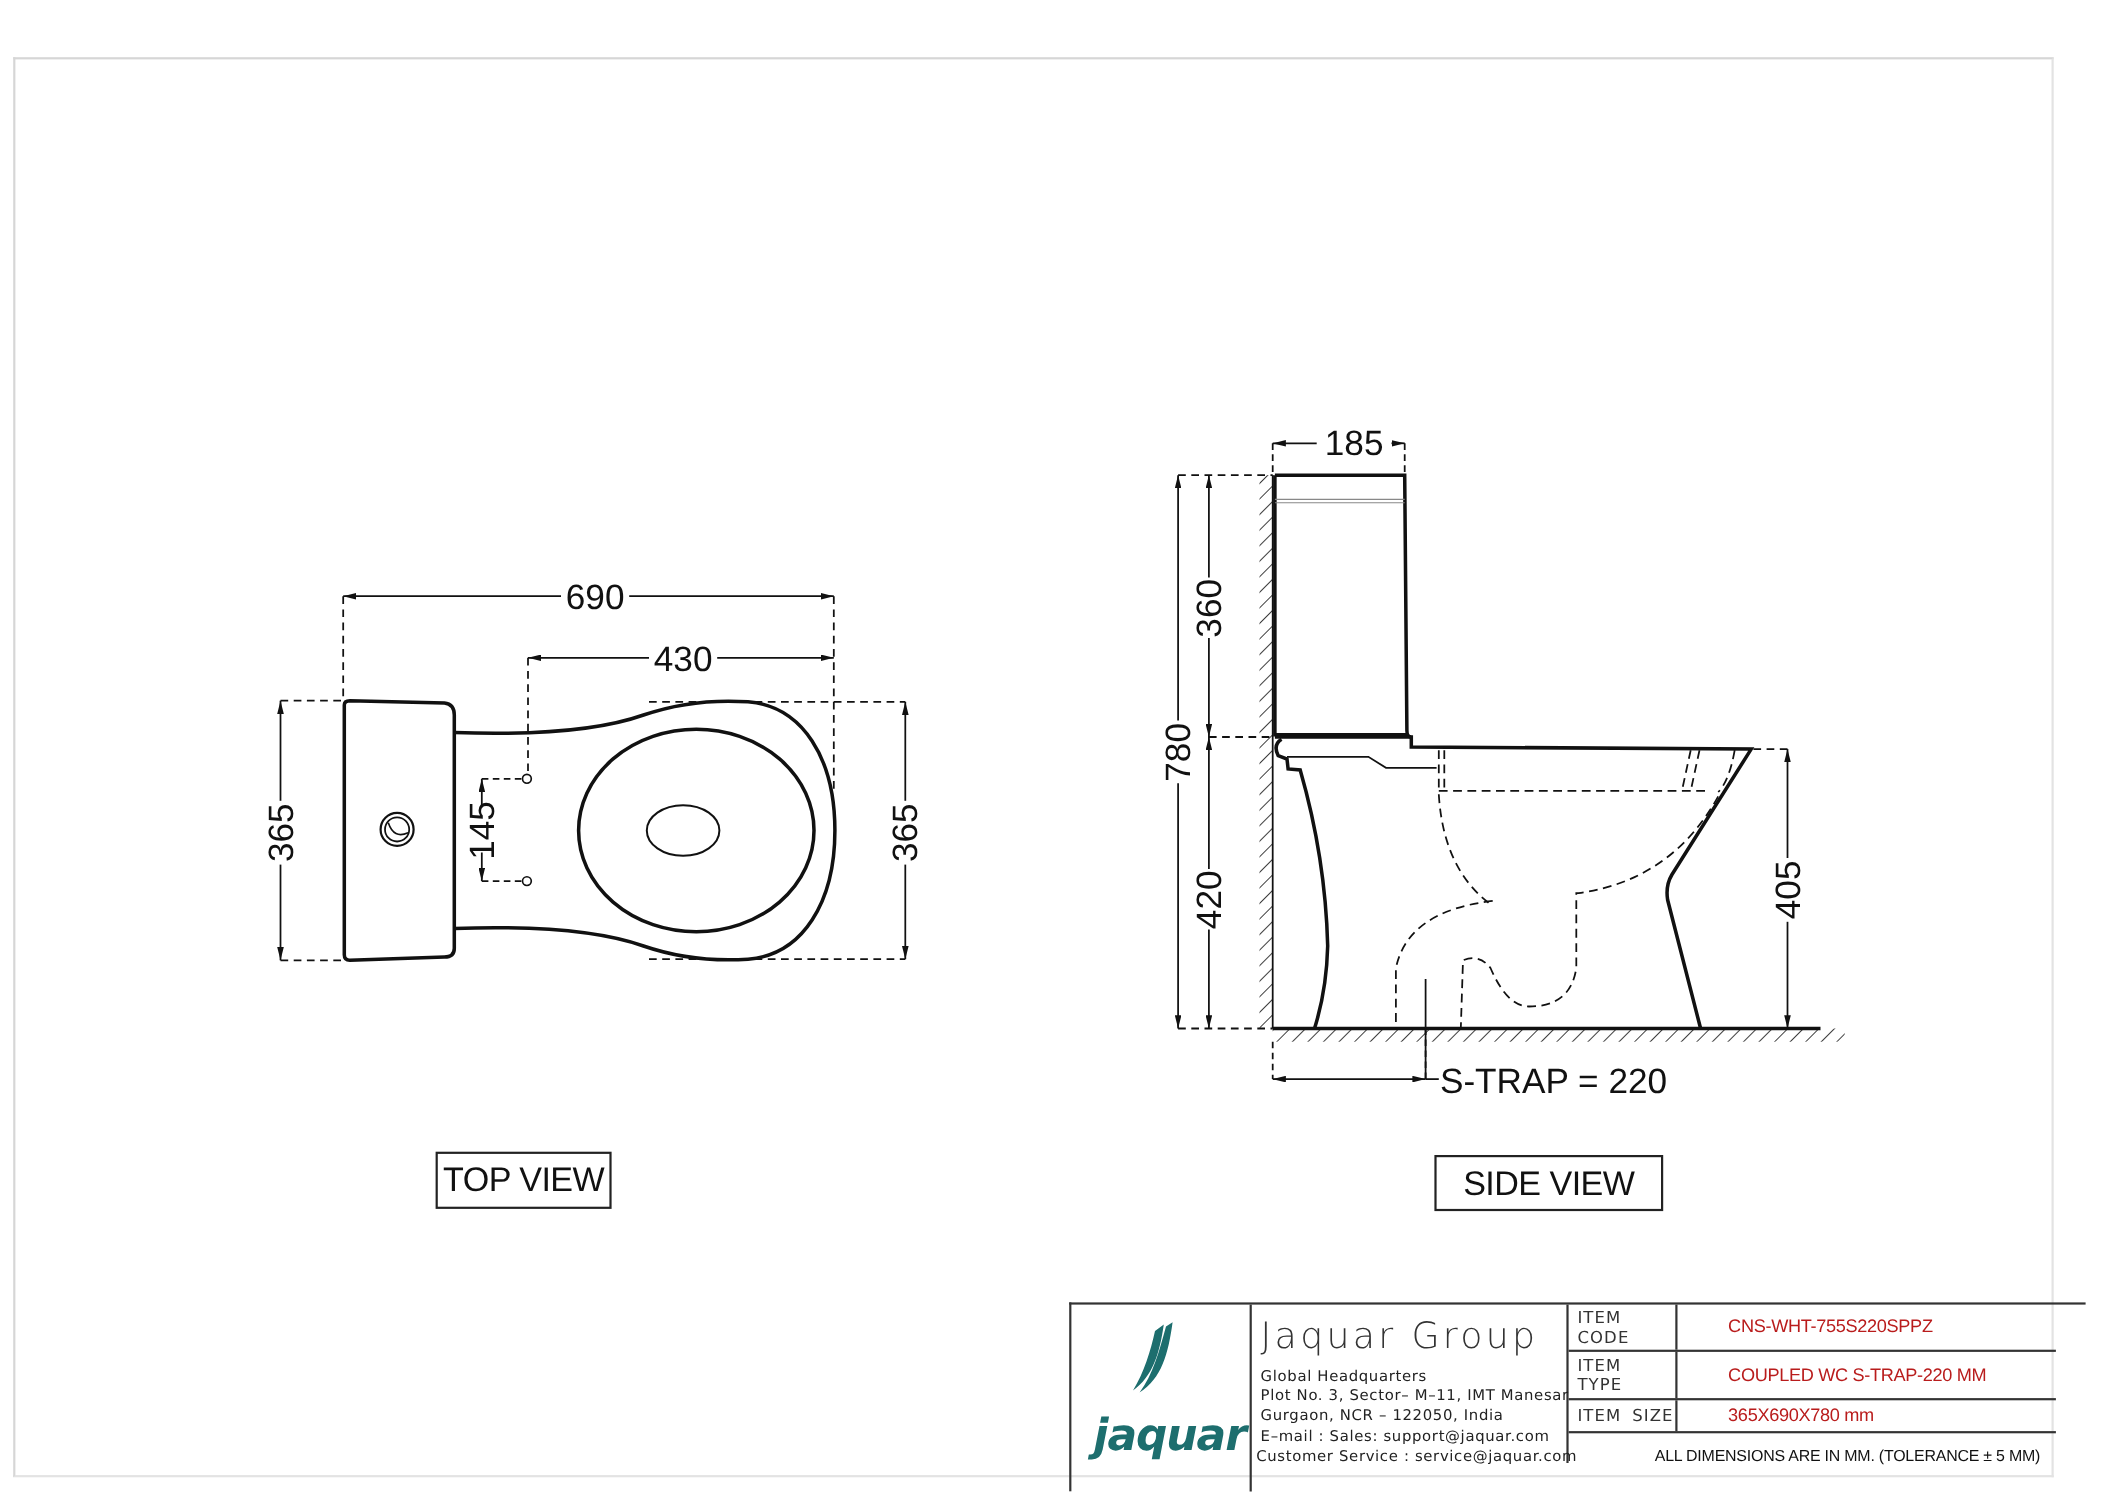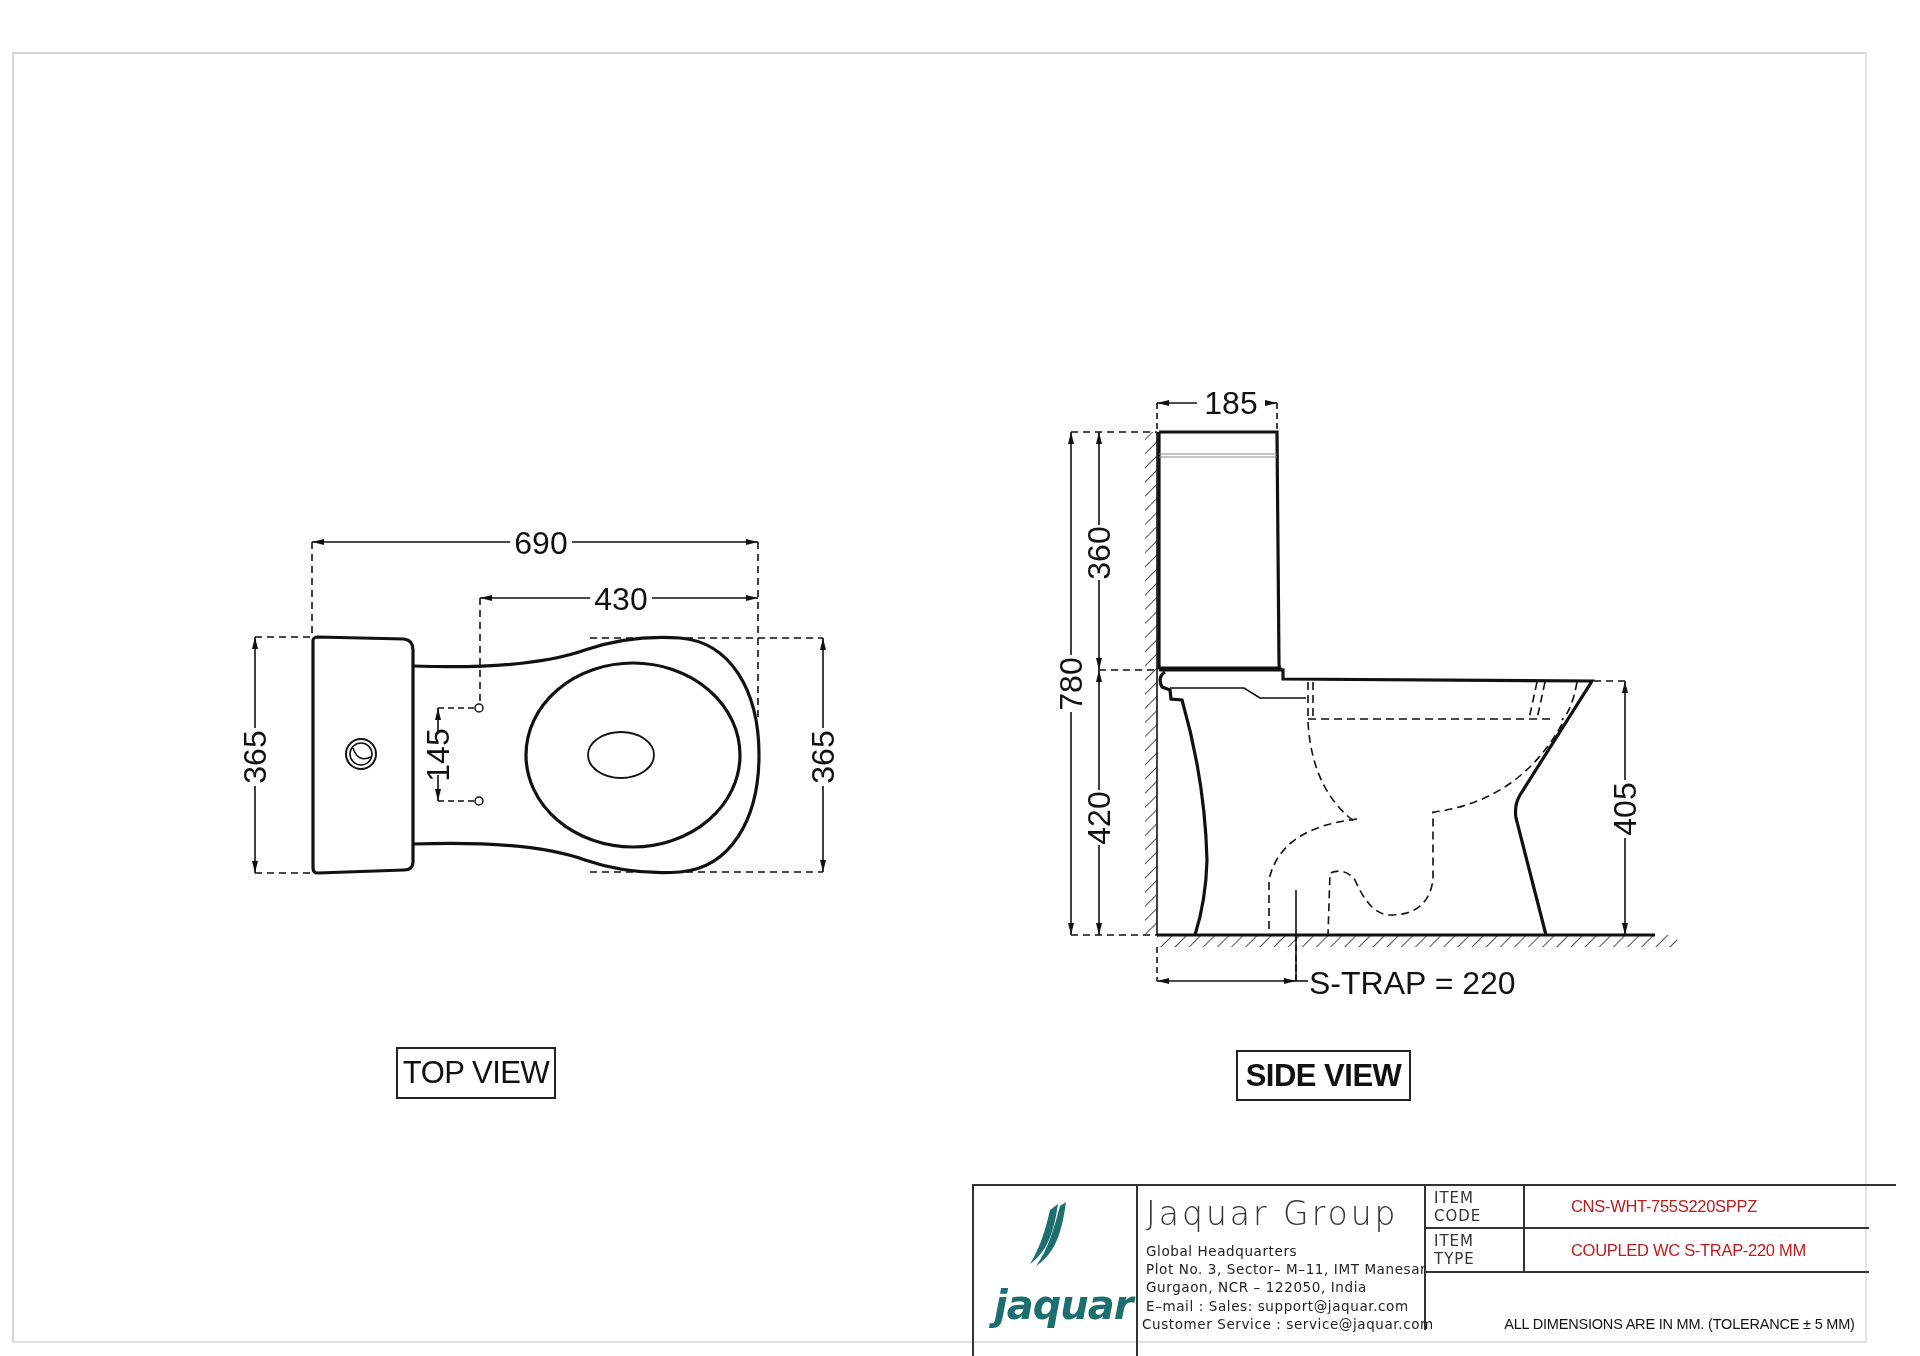--- a/index.html
+++ b/index.html
@@ -165,21 +165,21 @@
       <text class="dim-text" x="1231" y="414" text-anchor="middle">185</text>
       <text class="dim-text" transform="translate(1082,684) rotate(-90)" text-anchor="middle">780</text>
       <text class="dim-text" transform="translate(1110,553) rotate(-90)" text-anchor="middle">360</text>
       <text class="dim-text" transform="translate(1110,818) rotate(-90)" text-anchor="middle">420</text>
       <text class="dim-text" transform="translate(1636,809) rotate(-90)" text-anchor="middle">405</text>
       <text class="dim-text" x="1309" y="994">S-TRAP = 220</text>
     </g>
   </svg>
 
   <div class="view-label" style="left:396px; top:1047px; width:160px; height:52px;">TOP VIEW</div>
-  <div class="view-label" style="left:1236px; top:1050px; width:175px; height:51px;font-weight:bold;">SIDE VIEW</div>
+  <div class="view-label" style="left:1304px; top:1050px; width:208px; height:51px;">SIDE VIEW</div>
 
   <div class="tb">
     <div class="tb-logo">
       <svg width="160" height="100" style="position:absolute;left:0;top:0;">
         <path d="M84,18 C80,45 74,65 56,78 C66,62 72,42 76,24 Z" fill="#1d6e6e"></path>
         <path d="M92,16 C88,45 82,67 62,80 C74,64 80,42 86,20 Z" fill="#1d6e6e"></path>
       </svg>
       <span class="logo-word">jaquar</span>
     </div>
     <div class="tb-company">
@@ -192,16 +192,20 @@
     </div>
     <div class="tb-items">
       <div class="tb-row" style="top:0; height:43px;">
         <span class="lbl">ITEM CODE</span>
         <span class="val">CNS-WHT-755S220SPPZ</span>
       </div>
       <div class="tb-row" style="top:43px; height:44px;">
         <span class="lbl">ITEM TYPE</span>
         <span class="val">COUPLED WC S-TRAP-220 MM</span>
       </div>
+      <div class="tb-row" style="top:87px; height:30px;">
+        <span class="lbl">ITEM SIZE</span>
+        <span class="val">365X690X780 mm</span>
+      </div>
       <div class="tb-note">ALL DIMENSIONS ARE IN MM. (TOLERANCE ± 5 MM)</div>
     </div>
   </div>
 </div>
 
 </body></html>

